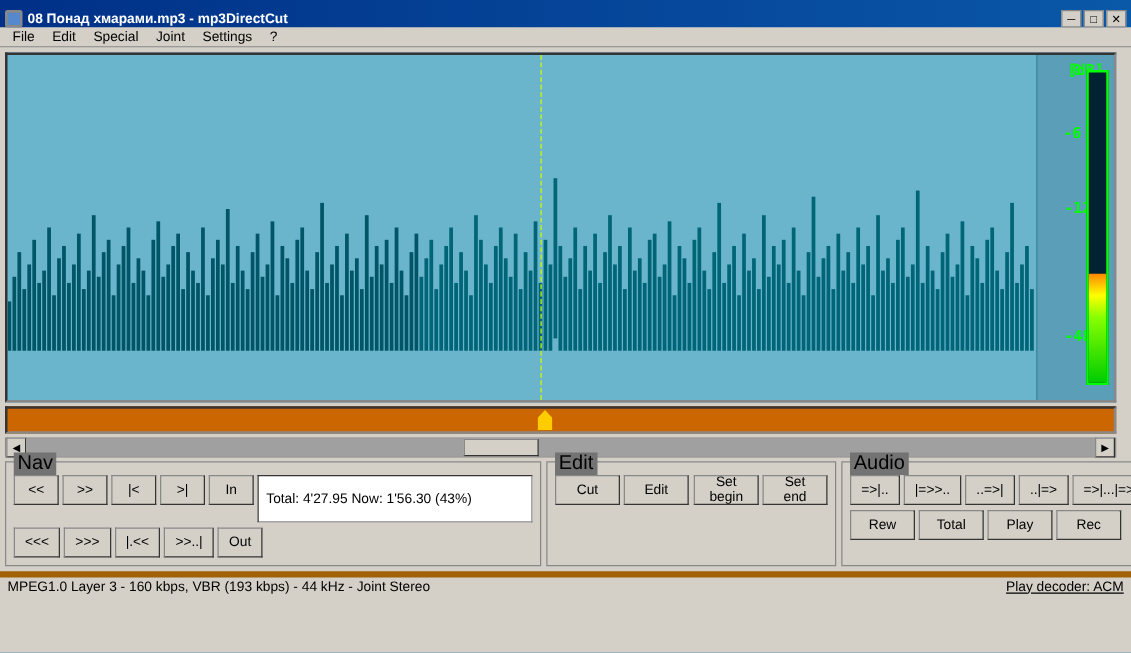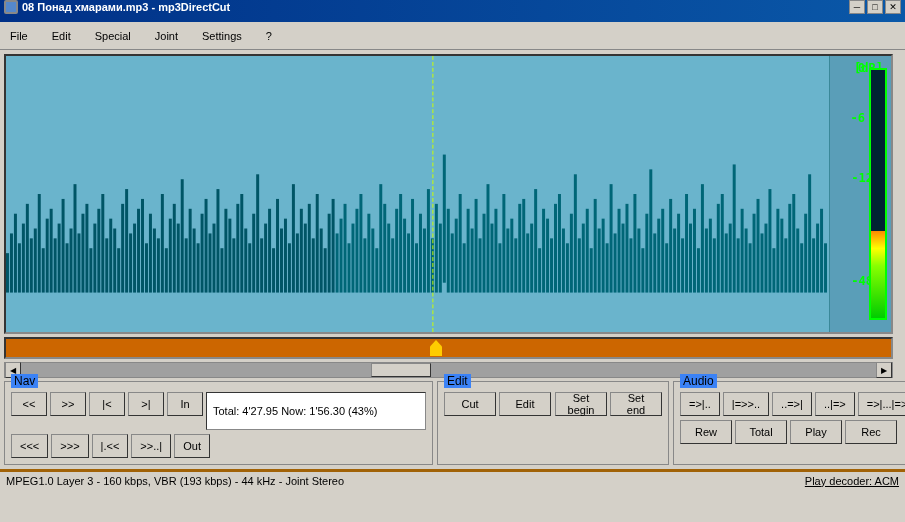--- a/index.html
+++ b/index.html
@@ -11,21 +11,21 @@
       font-size: 11px;
       overflow: hidden;
     }
 
     
     .title-bar {
       background: linear-gradient(to right, #003087, #0a58a8);
       color: white;
       height: 22px;
       display: flex;
-      align-items: flex-start;
+      align-items: flex-end;
       justify-content: space-between;
       padding: 0 4px;
       font-size: 11px;
       font-weight: bold;
     }
     .title-bar-left {
       display: flex;
       align-items: center;
       gap: 4px;
     }
@@ -52,25 +52,25 @@
       cursor: pointer;
       display: flex;
       align-items: center;
       justify-content: center;
       line-height: 1;
     }
 
     
     .menu-bar {
       background: #d4d0c8;
-      height: 28px;
+      height: 16px;
       display: flex;
       align-items: center;
       padding: 0 4px;
-      gap: 12px;
+      gap: 2px;
       border-bottom: 1px solid #888;
     }
     .menu-item {
       padding: 2px 6px;
       cursor: pointer;
       font-size: 11px;
     }
 
     
     .main-content {
@@ -157,23 +157,23 @@
     .panel {
       border: 1px solid #888;
       background: #d4d0c8;
       padding: 6px;
       position: relative;
     }
     .panel-title {
       position: absolute;
       top: -8px;
       left: 6px;
-      background: #3b82f6;
+      background: #737373;
       padding: 0 3px;
-      font-size: 12px;
+      font-size: 16px;
     }
 
     .nav-panel {
       display: flex;
       flex-direction: column;
       gap: 4px;
     }
     .nav-row {
       display: flex;
       gap: 3px;
@@ -234,21 +234,21 @@
       min-width: 52px;
     }
     .btn-margin {
       color: #888;
     }
 
     
     .status-bar {
       background: #d4d0c8;
       height: 20px;
-      border-top: 3px solid #a16207;
+      border-top: 5px solid #a16207;
       display: flex;
       align-items: center;
       padding: 0 6px;
       justify-content: space-between;
       gap: 47px;
     }
     .status-left {
       font-size: 11px;
     }
     .status-right {

